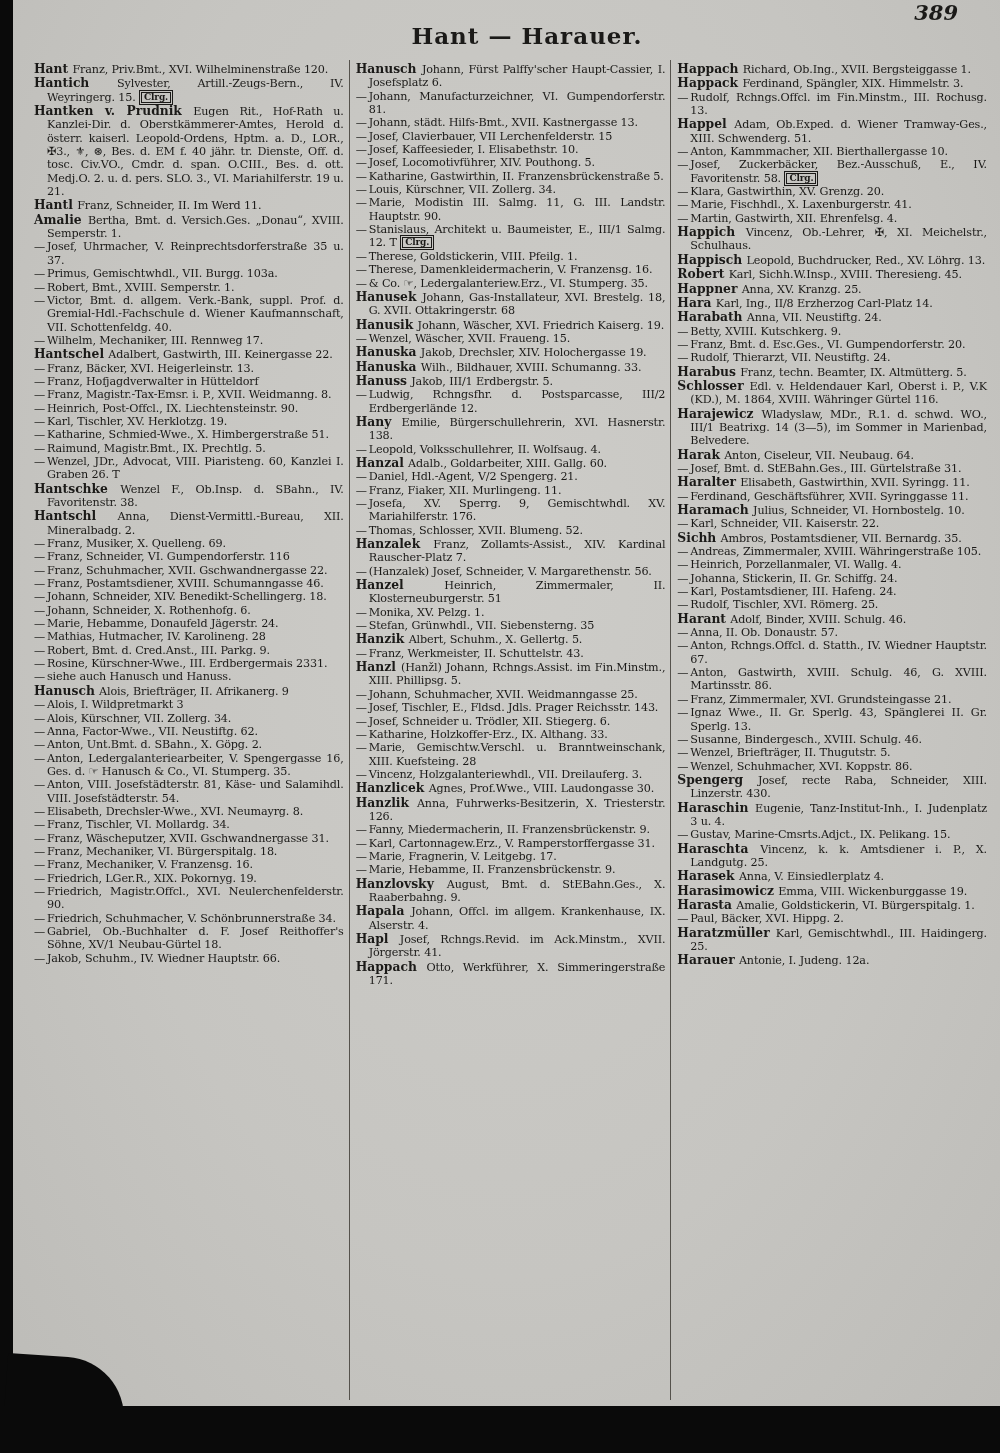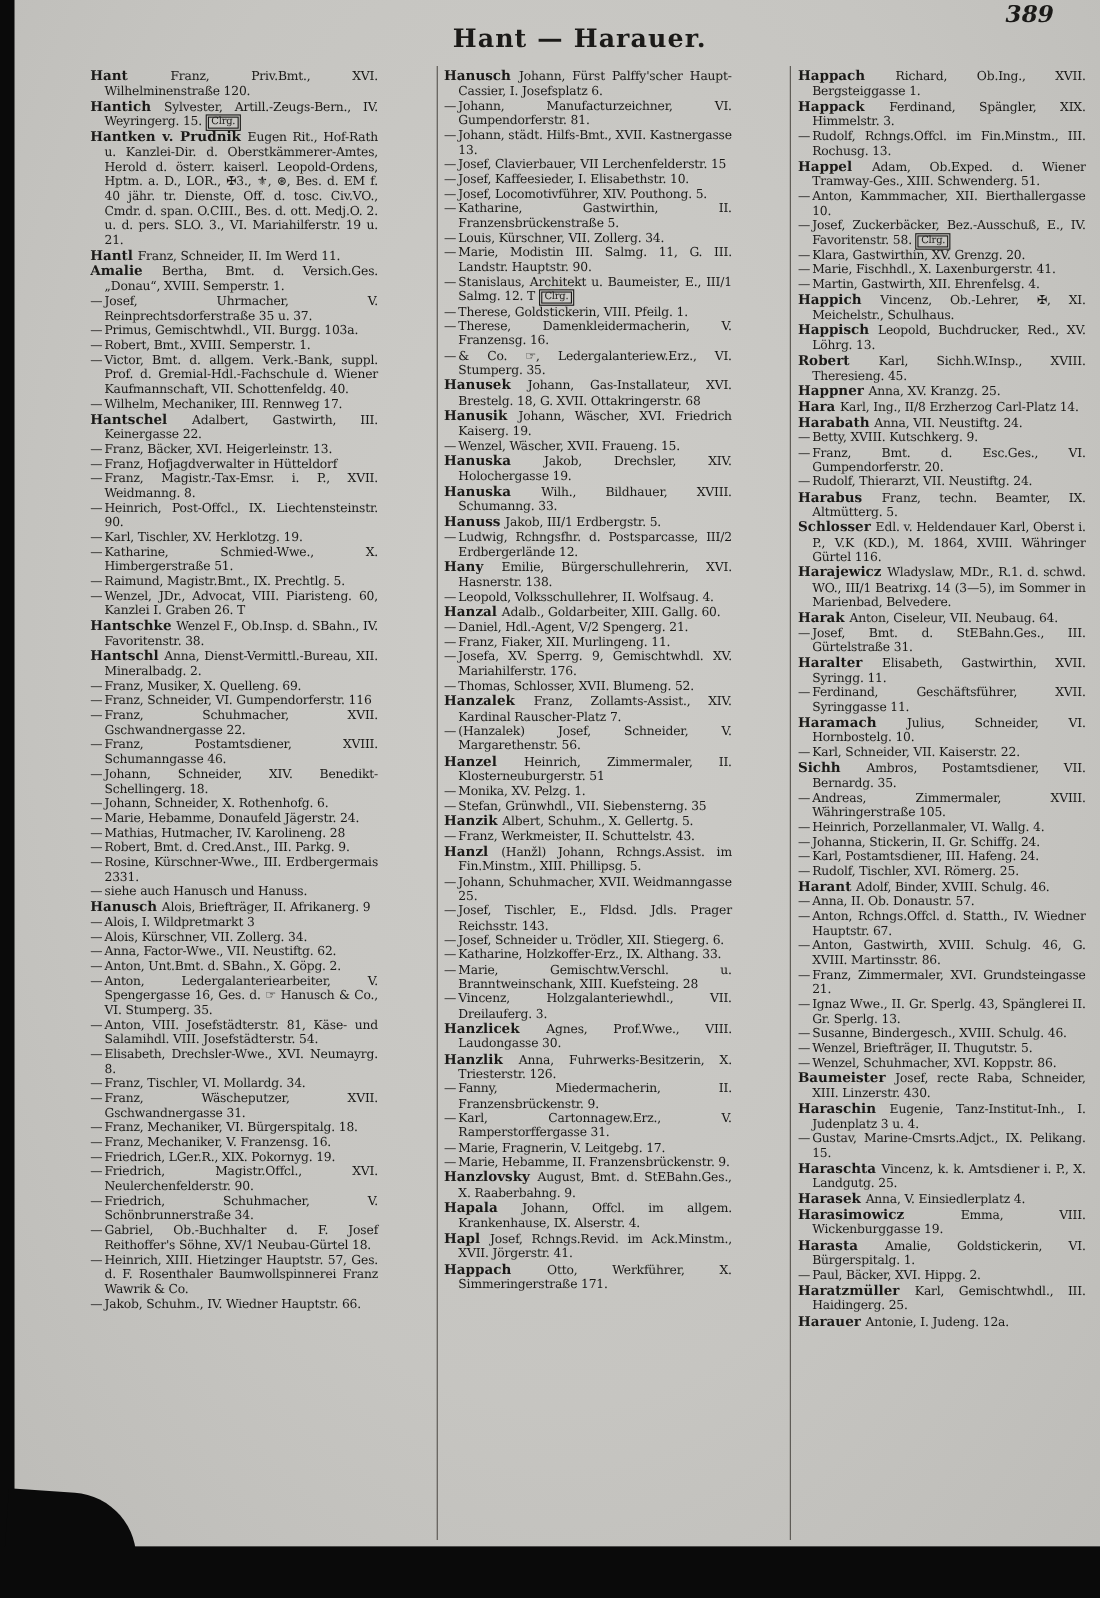--- a/index.html
+++ b/index.html
@@ -26,29 +26,28 @@
     position:absolute;right:42px;top:0;font-size:21px;font-weight:bold;font-style:italic;
   }
   .columns{
     position:absolute;left:15px;right:8px;top:60px;bottom:6px;
     display:flex;flex-direction:row;
   }
   .col{
     flex:1 1 0;padding:2px 5px 0 6px;overflow:hidden;
     font-size:11.2px;line-height:13.35px;letter-spacing:-0.15px;
     text-align:justify;
-    margin-left:48px;
   }
   .col + .col{border-left:1px solid #55524c;}
   .entry{margin:0;padding-left:13px;text-indent:-13px;}
   .entry .head{font-weight:bold;font-size:12.3px;letter-spacing:0;}
   .entry .dash{display:inline-block;width:13px;text-indent:0;}
   .clrg{
     display:inline-block;border:1px solid #1b1a18;outline:1px solid #1b1a18;outline-offset:1px;
-    font-weight:normal;font-size:9px;line-height:9px;padding:0 2px;margin:0 2px;
+    font-weight:bold;font-size:9px;line-height:9px;padding:0 2px;margin:0 2px;
     text-indent:0;vertical-align:1px;
   }
 </style>
 </head>
 <body>
 
 <div class="paper">
   <div class="header">
     <div class="title">Hant — Harauer.</div>
     <div class="pageno">389</div>
@@ -96,21 +95,20 @@
         <p class="entry"><span class="dash">— </span>Anton, VIII. Josefstädterstr. 81, Käse- und Salamihdl. VIII. Josefstädterstr. 54.</p>
         <p class="entry"><span class="dash">— </span>Elisabeth, Drechsler-Wwe., XVI. Neumayrg. 8.</p>
         <p class="entry"><span class="dash">— </span>Franz, Tischler, VI. Mollardg. 34.</p>
         <p class="entry"><span class="dash">— </span>Franz, Wäscheputzer, XVII. Gschwandnergasse 31.</p>
         <p class="entry"><span class="dash">— </span>Franz, Mechaniker, VI. Bürgerspitalg. 18.</p>
         <p class="entry"><span class="dash">— </span>Franz, Mechaniker, V. Franzensg. 16.</p>
         <p class="entry"><span class="dash">— </span>Friedrich, LGer.R., XIX. Pokornyg. 19.</p>
         <p class="entry"><span class="dash">— </span>Friedrich, Magistr.Offcl., XVI. Neulerchenfelderstr. 90.</p>
         <p class="entry"><span class="dash">— </span>Friedrich, Schuhmacher, V. Schönbrunnerstraße 34.</p>
         <p class="entry"><span class="dash">— </span>Gabriel, Ob.-Buchhalter d. F. Josef Reithoffer's Söhne, XV/1 Neubau-Gürtel 18.</p>
-        <p class="entry"><span class="dash">— </span>Heinrich, XIII. Hietzinger Hauptstr. 57, Ges. d. F. Rosenthaler Baumwollspinnerei Franz Wawrik &amp; Co.</p>
         <p class="entry"><span class="dash">— </span>Jakob, Schuhm., IV. Wiedner Hauptstr. 66.</p>
       </div>
     <div class="col">
         <p class="entry"><span class="head">Hanusch </span>Johann, Fürst Palffy'scher Haupt-Cassier, I. Josefsplatz 6.</p>
         <p class="entry"><span class="dash">— </span>Johann, Manufacturzeichner, VI. Gumpendorferstr. 81.</p>
         <p class="entry"><span class="dash">— </span>Johann, städt. Hilfs-Bmt., XVII. Kastnergasse 13.</p>
         <p class="entry"><span class="dash">— </span>Josef, Clavierbauer, VII Lerchenfelderstr. 15</p>
         <p class="entry"><span class="dash">— </span>Josef, Kaffeesieder, I. Elisabethstr. 10.</p>
         <p class="entry"><span class="dash">— </span>Josef, Locomotivführer, XIV. Pouthong. 5.</p>
         <p class="entry"><span class="dash">— </span>Katharine, Gastwirthin, II. Franzensbrückenstraße 5.</p>
@@ -195,21 +193,21 @@
         <p class="entry"><span class="dash">— </span>Rudolf, Tischler, XVI. Römerg. 25.</p>
         <p class="entry"><span class="head">Harant </span>Adolf, Binder, XVIII. Schulg. 46.</p>
         <p class="entry"><span class="dash">— </span>Anna, II. Ob. Donaustr. 57.</p>
         <p class="entry"><span class="dash">— </span>Anton, Rchngs.Offcl. d. Statth., IV. Wiedner Hauptstr. 67.</p>
         <p class="entry"><span class="dash">— </span>Anton, Gastwirth, XVIII. Schulg. 46, G. XVIII. Martinsstr. 86.</p>
         <p class="entry"><span class="dash">— </span>Franz, Zimmermaler, XVI. Grundsteingasse 21.</p>
         <p class="entry"><span class="dash">— </span>Ignaz Wwe., II. Gr. Sperlg. 43, Spänglerei II. Gr. Sperlg. 13.</p>
         <p class="entry"><span class="dash">— </span>Susanne, Bindergesch., XVIII. Schulg. 46.</p>
         <p class="entry"><span class="dash">— </span>Wenzel, Briefträger, II. Thugutstr. 5.</p>
         <p class="entry"><span class="dash">— </span>Wenzel, Schuhmacher, XVI. Koppstr. 86.</p>
-        <p class="entry"><span class="head">Baumeister </span>Josef, recte Raba, Schneider, XIII. Linzerstr. 430.</p>
+        <p class="entry"><span class="head">Spengerg </span>Josef, recte Raba, Schneider, XIII. Linzerstr. 430.</p>
         <p class="entry"><span class="head">Haraschin </span>Eugenie, Tanz-Institut-Inh., I. Judenplatz 3 u. 4.</p>
         <p class="entry"><span class="dash">— </span>Gustav, Marine-Cmsrts.Adjct., IX. Pelikang. 15.</p>
         <p class="entry"><span class="head">Haraschta </span>Vincenz, k. k. Amtsdiener i. P., X. Landgutg. 25.</p>
         <p class="entry"><span class="head">Harasek </span>Anna, V. Einsiedlerplatz 4.</p>
         <p class="entry"><span class="head">Harasimowicz </span>Emma, VIII. Wickenburggasse 19.</p>
         <p class="entry"><span class="head">Harasta </span>Amalie, Goldstickerin, VI. Bürgerspitalg. 1.</p>
         <p class="entry"><span class="dash">— </span>Paul, Bäcker, XVI. Hippg. 2.</p>
         <p class="entry"><span class="head">Haratzmüller </span>Karl, Gemischtwhdl., III. Haidingerg. 25.</p>
         <p class="entry"><span class="head">Harauer </span>Antonie, I. Judeng. 12a.</p>
       </div>

